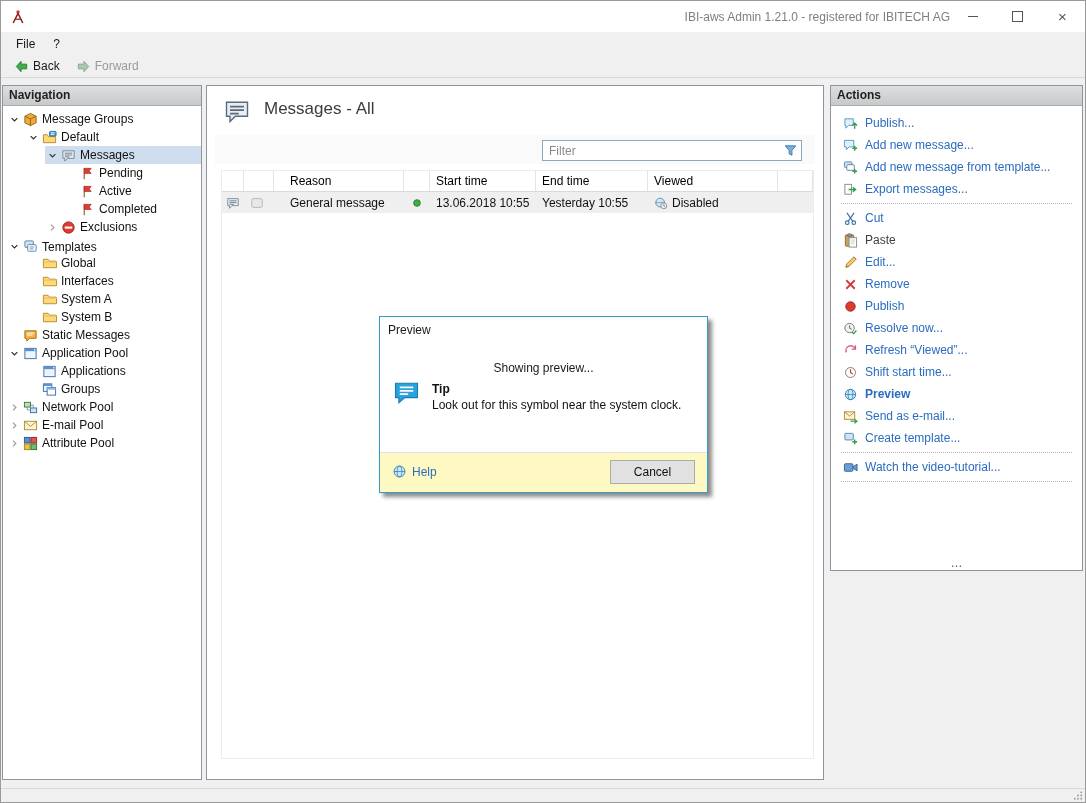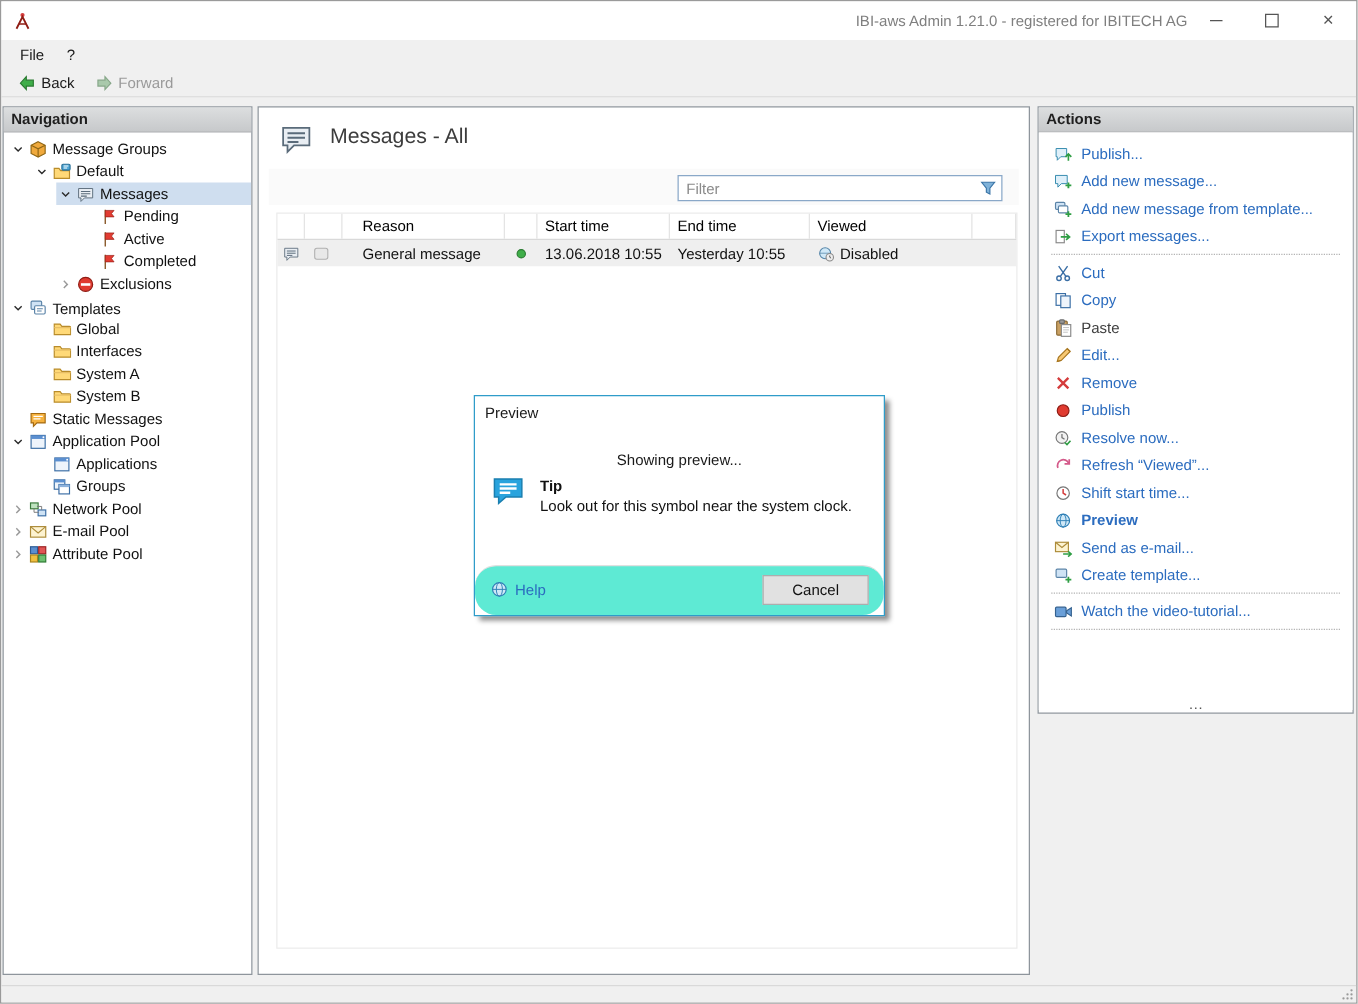--- a/index.html
+++ b/index.html
@@ -72,21 +72,21 @@
   .info-text{font-size:12px;color:#111;line-height:15px;max-width:210px;}
   .info-text a{color:#2b6cbf;text-decoration:underline;cursor:pointer;}
   
   .dialog{position:absolute;left:378px;top:315px;width:329px;height:177px;background:#fff;border:1px solid #2f9cc9;box-shadow:4px 4px 4px rgba(0,0,0,0.45);z-index:10;box-sizing:border-box;}
   .dialog-title{position:absolute;left:8px;top:6px;font-size:12px;color:#1a1a1a;}
   .dialog-msg{position:absolute;left:0;right:0;top:44px;text-align:center;font-size:12px;color:#1a1a1a;}
   .tip-icon{position:absolute;left:13px;top:62px;width:27px;height:27px;}
   .tip-icon svg{width:27px;height:27px;}
   .tip-title{position:absolute;left:52px;top:65px;font-size:12px;font-weight:bold;color:#111;}
   .tip-text{position:absolute;left:52px;top:81px;font-size:12px;color:#111;}
-  .dialog-footer{position:absolute;left:0;right:0;bottom:0;height:39px;background:#5eead4;border-top:1px solid #e0e0e0;border-radius:17px;}
+  .dialog-footer{position:absolute;left:0;right:0;bottom:0;height:39px;background:#fef9c3;border-top:1px solid #e0e0e0;}
   .help-link{position:absolute;left:12px;top:11px;display:flex;align-items:center;gap:5px;font-size:12px;color:#2b6cbf;}
   .help-link .icn svg{width:15px;height:15px;}
   .cancel-btn{position:absolute;right:12px;top:7px;width:85px;height:24px;background:#e1e1e1;border:1px solid #adadad;font-size:12px;color:#111;text-align:center;line-height:22px;box-sizing:border-box;}
   
   .statusbar{position:absolute;left:0;right:0;bottom:0;height:13px;background:#f0f0f0;border-top:1px solid #d9d9d9;}
   .grip{position:absolute;right:1px;bottom:1px;width:12px;height:11px;}
 </style>
 </head>
 <body>
 
@@ -502,29 +502,20 @@
             <div class="action-item">
               <span class="icn aicon">
                 <svg viewBox="0 0 16 16">
                   <path d="M4.2 2l6.3 9M11.8 2L5.5 11" stroke="#3a6ea5" stroke-width="1.2" fill="none"></path>
                   <circle cx="4.5" cy="12.4" r="1.9" fill="none" stroke="#3a6ea5" stroke-width="1.2"></circle>
                   <circle cx="11.5" cy="12.4" r="1.9" fill="none" stroke="#3a6ea5" stroke-width="1.2"></circle>
                 </svg>
               </span>
               <span>Cut</span>
             </div>
-            <div class="action-item">
-              <span class="icn aicon">
-                <svg viewBox="0 0 16 16">
-                  <rect x="2" y="2" width="8" height="10" fill="#fff" stroke="#3a6ea5"></rect>
-                  <rect x="6" y="4" width="8" height="10" fill="#eef4fb" stroke="#3a6ea5"></rect>
-                </svg>
-              </span>
-              <span>Copy</span>
-            </div>
             <div class="action-item disabled">
               <span class="icn aicon">
                 <svg viewBox="0 0 16 16">
                   <rect x="2.5" y="2" width="9" height="12" rx="1" fill="#c9a063" stroke="#8a6a36"></rect>
                   <rect x="5" y="1" width="4" height="3" rx="0.8" fill="#9a9a9a" stroke="#6a6a6a"></rect>
                   <rect x="6.5" y="5" width="8" height="10" fill="#fff" stroke="#8a8a8a"></rect>
                   <path d="M8 7.5h5M8 9.5h5M8 11.5h4" stroke="#c0c0c0" stroke-width="0.8"></path>
                 </svg>
               </span>
               <span>Paste</span>

